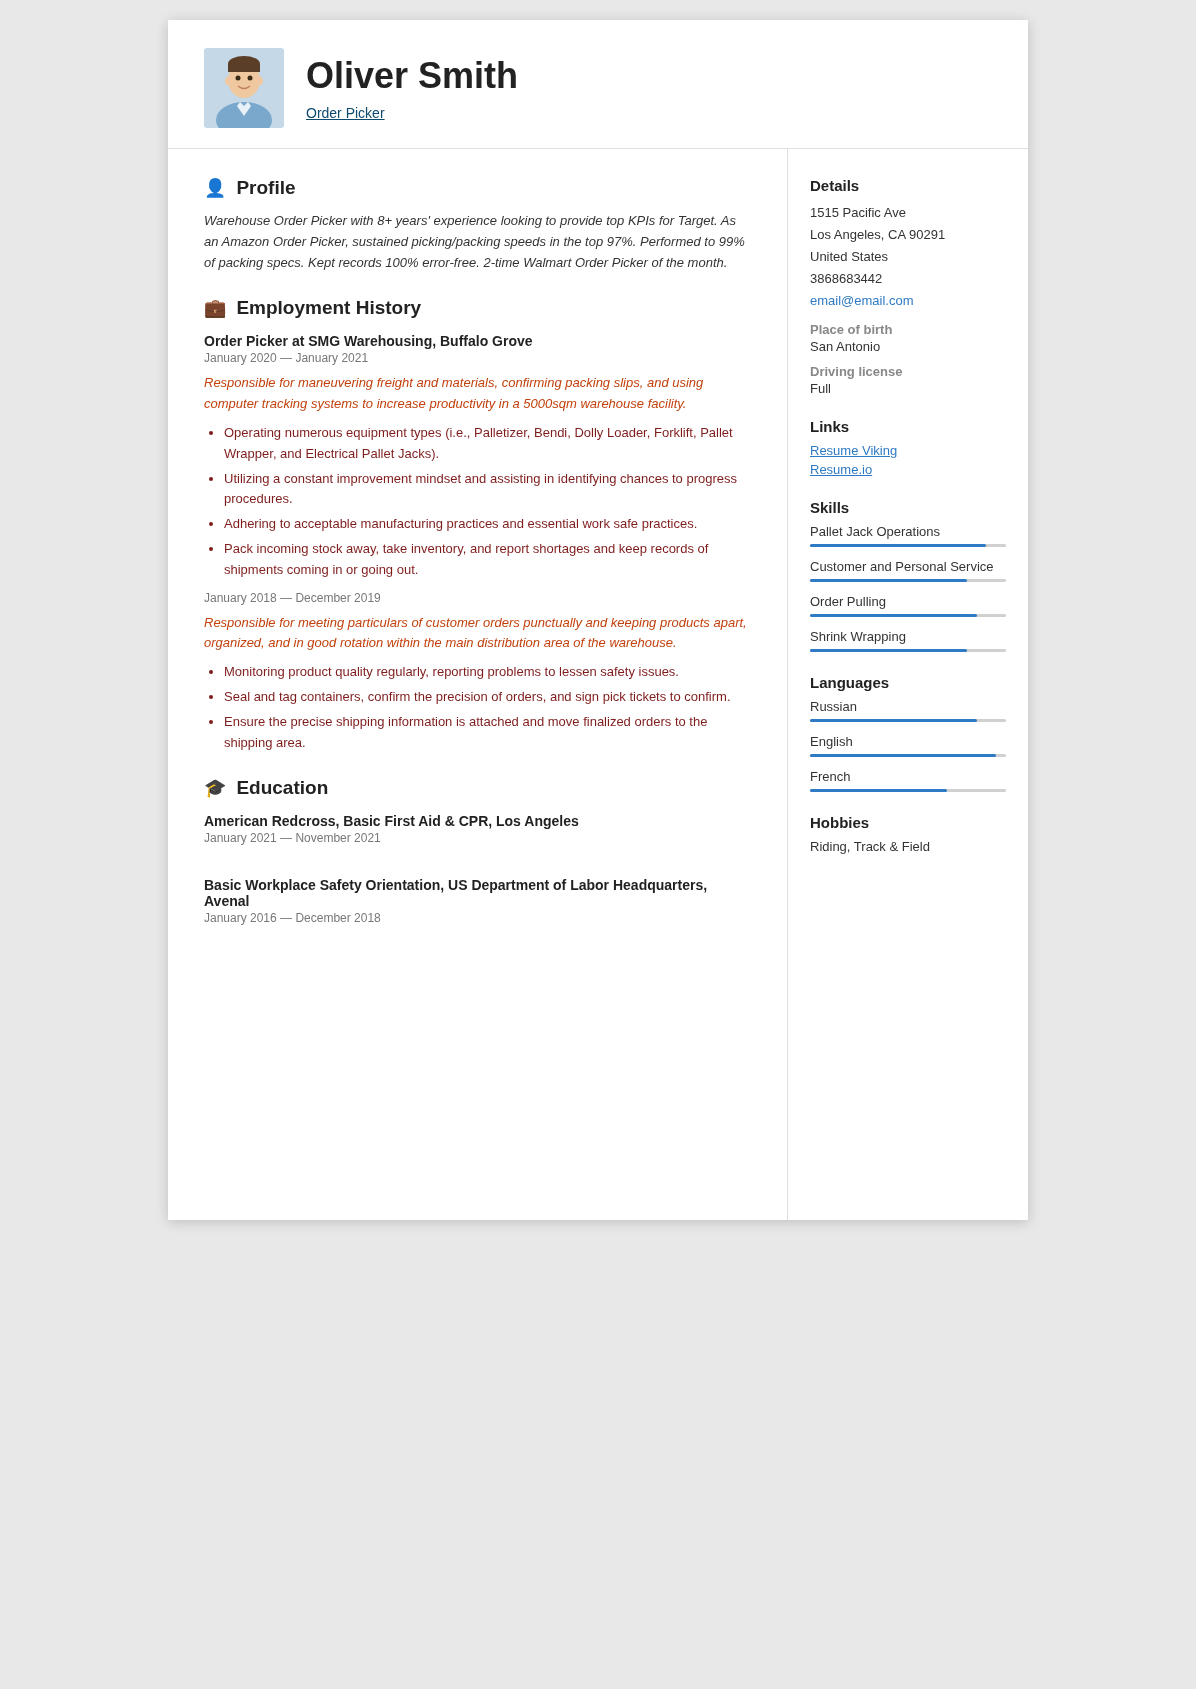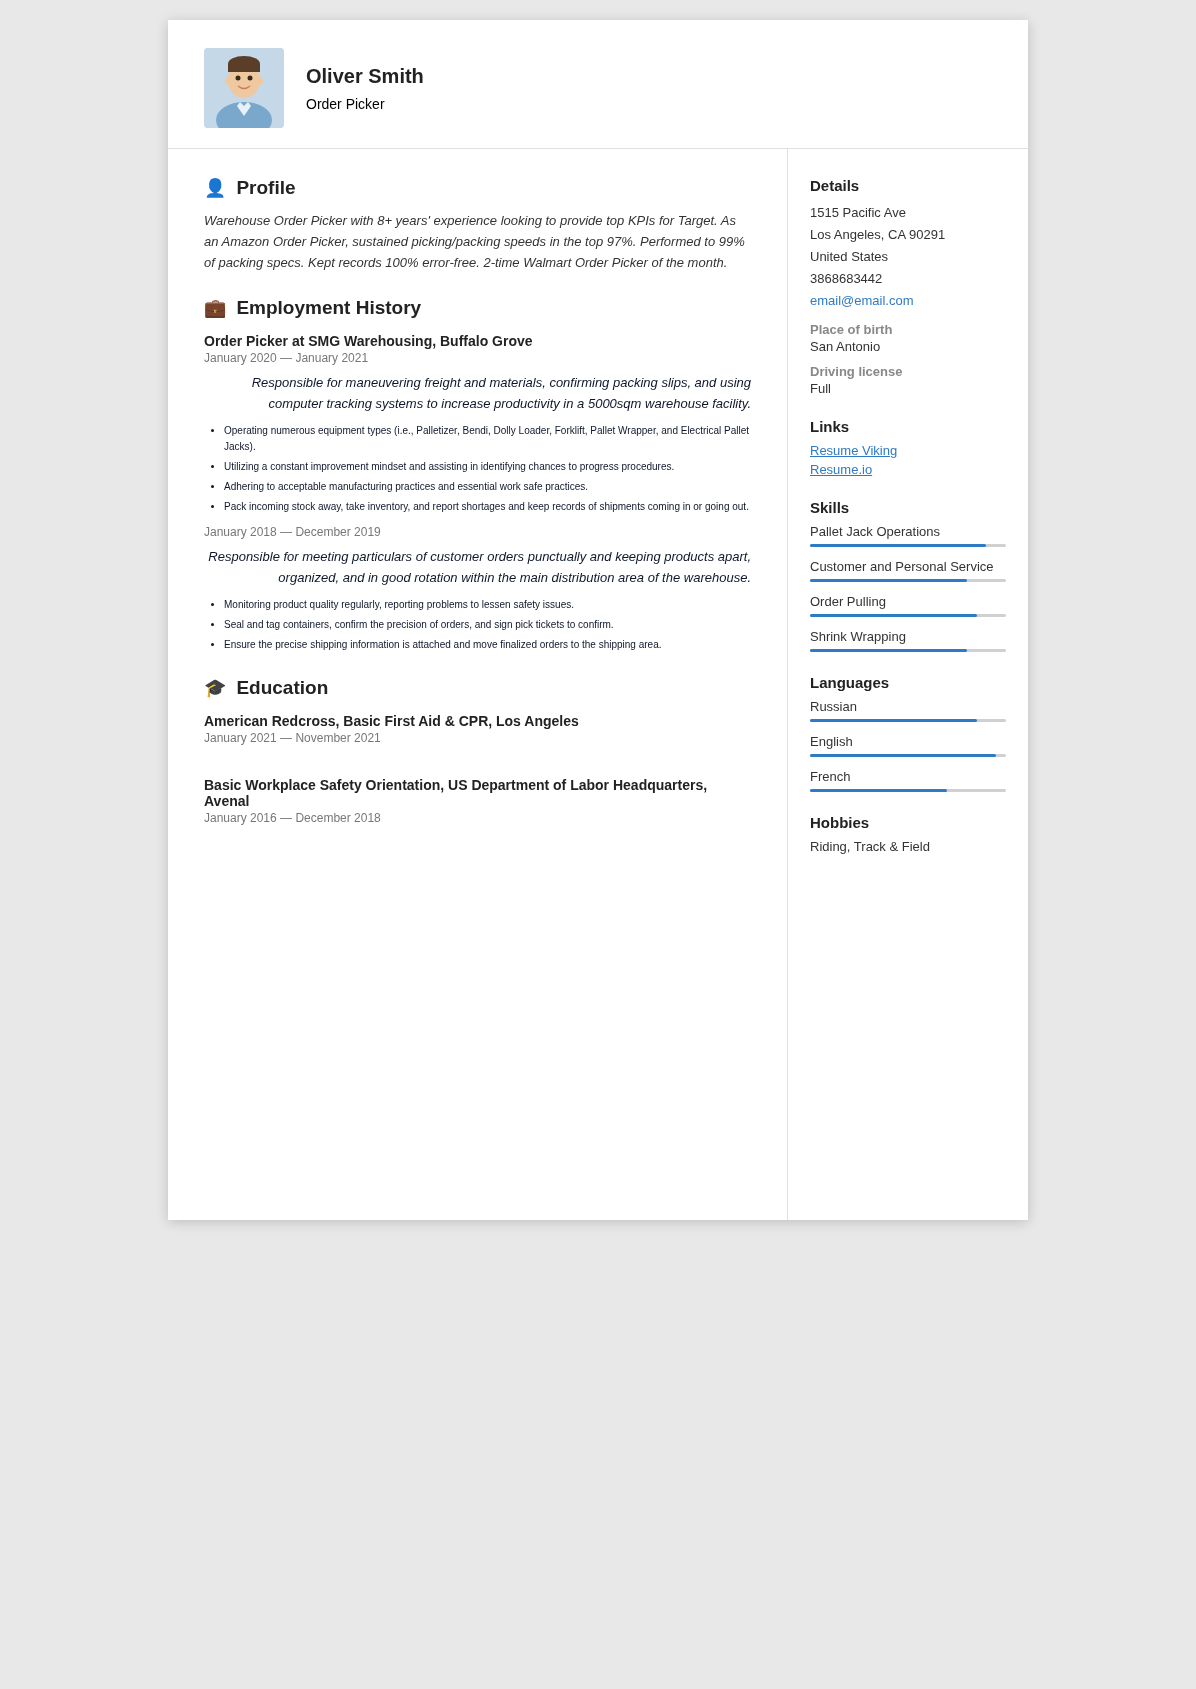--- a/index.html
+++ b/index.html
@@ -37,28 +37,29 @@
       background: #c5d8e8;
       display: flex;
       align-items: center;
       justify-content: center;
     }
     .avatar-svg {
       width: 80px;
       height: 80px;
     }
     .header-info h1 {
-      font-size: 20px;
+      font-size: 36px;
       font-weight: 700;
       color: #222;
       margin-bottom: 8px;
     }
     .header-info .job-title {
       font-size: 14px;
-      color: #000000;
+      color: #0c4a6e;
+      text-decoration: underline;
     }
     
     .resume-body {
       display: flex;
       flex: 1;
     }
     
     .left-col {
       flex: 1;
       padding: 28px 36px 28px 36px;
@@ -101,34 +102,33 @@
       margin-bottom: 2px;
       margin-top: 14px;
     }
     .job-dates {
       font-size: 12px;
       color: #777;
       margin-bottom: 8px;
     }
     .job-desc {
       font-size: 13px;
-      color: #0f172a;
+      color: #c2410c;
       font-style: italic;
       line-height: 1.6;
       margin-bottom: 8px;
-      text-align: right;
     }
     .job-bullets {
       list-style: disc;
       padding-left: 20px;
       margin-bottom: 10px;
     }
     .job-bullets li {
-      font-size: 10px;
-      color: #0f172a;
+      font-size: 13px;
+      color: #7f1d1d;
       line-height: 1.6;
       margin-bottom: 4px;
     }
     
     .edu-title {
       font-size: 14px;
       font-weight: 700;
       color: #222;
       margin-bottom: 2px;
       margin-top: 14px;

